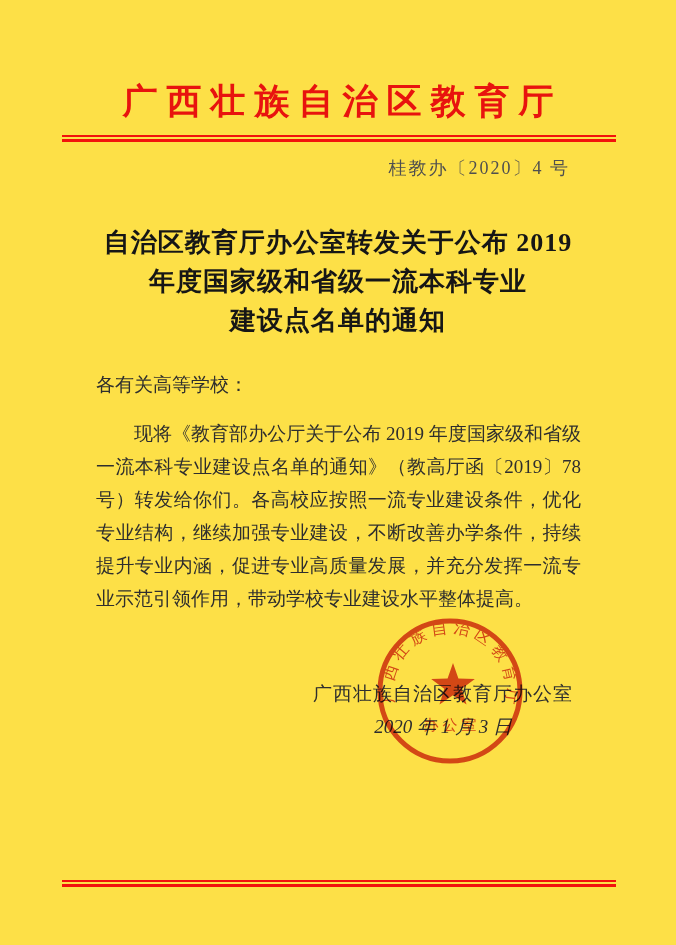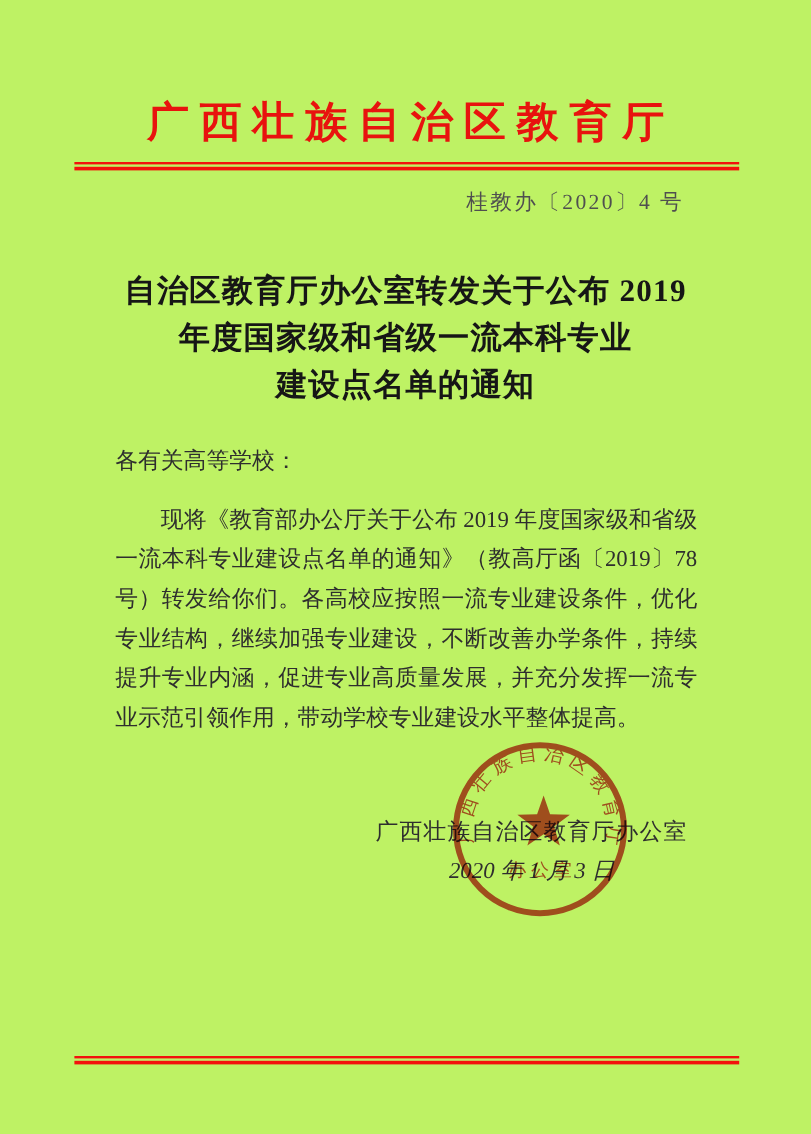--- a/index.html
+++ b/index.html
@@ -4,21 +4,21 @@
 <style>
   html, body {
     margin: 0;
     padding: 0;
     background: #ffffff;
   }
   .page {
     position: relative;
     width: 676px;
     height: 945px;
-    background: #bef264;
+    background: #fde047;
     overflow: hidden;
     font-family: "Liberation Serif", "DejaVu Serif", serif;
   }
 
   
   .org-name {
     position: absolute;
     top: 78px;
     left: 0;
     right: 0;

